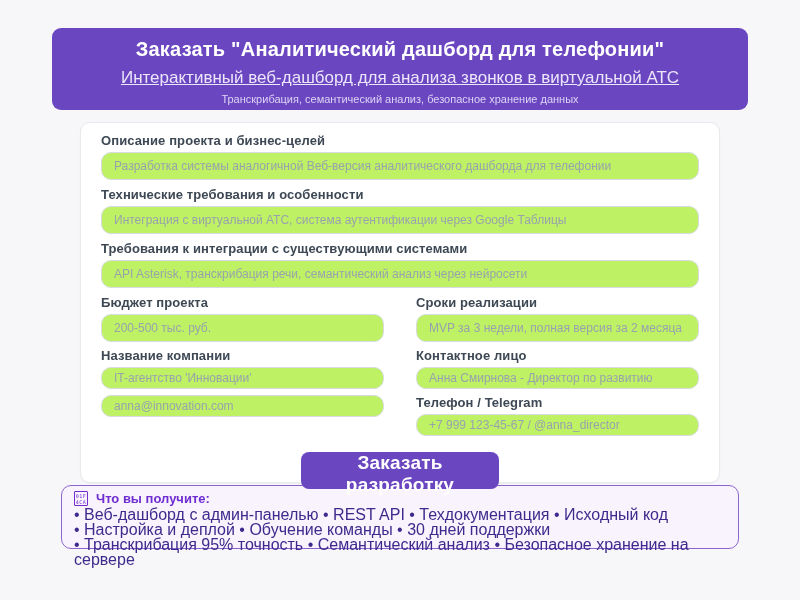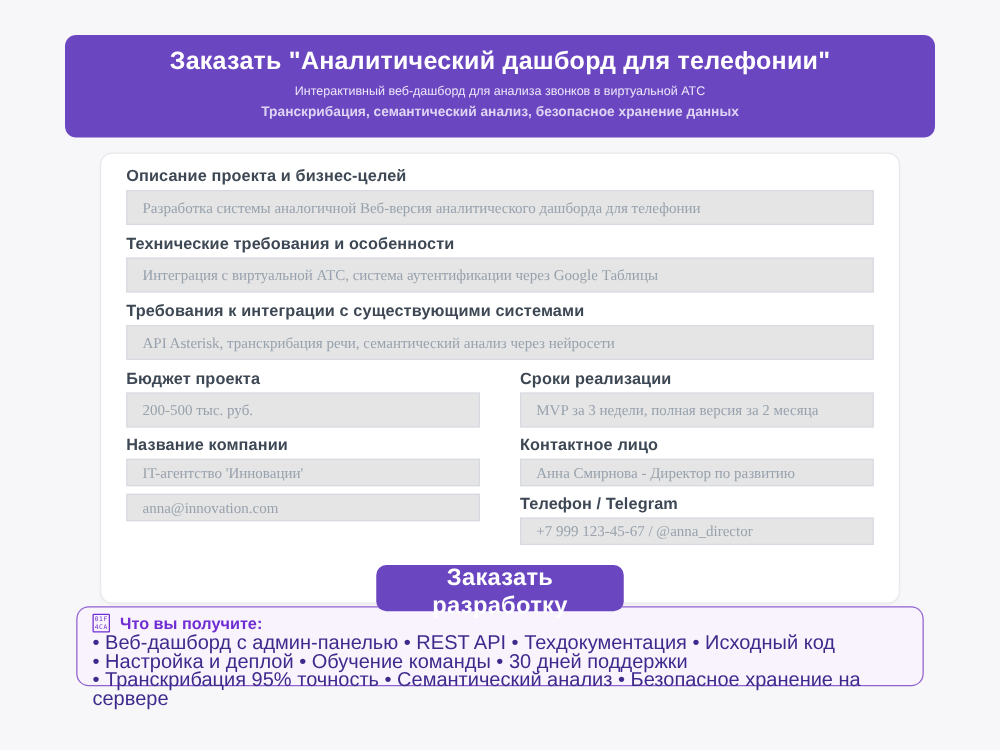--- a/index.html
+++ b/index.html
@@ -21,27 +21,27 @@
   }
   .banner h1 {
     color: #ffffff;
     font-size: 20px;
     font-weight: bold;
     margin-bottom: 7px;
     letter-spacing: 0.2px;
   }
   .banner .subtitle {
     color: #ece6fa;
-    font-size: 10px;
+    font-size: 17px;
     margin-bottom: 5px;
+    text-decoration: underline;
   }
   .banner .tagline {
     color: #ded4f4;
     font-size: 11px;
-    font-weight: bold;
   }
 
   
   .card {
     width: 640px;
     height: 361px;
     margin: 12px auto 0;
     background: var(--card_bg, #ffffff);
     border: 1px solid #e9e9ee;
     border-radius: 10px;
@@ -54,24 +54,24 @@
     font-size: 13px;
     font-weight: bold;
     margin-bottom: 4px;
     letter-spacing: 0.1px;
   }
   .inp {
     display: block;
     width: 100%;
     height: 28px;
     border: 1px solid var(--input_border, #d7dbe1);
-    border-radius: 0;
-    background: #e5e5e5;
+    border-radius: 10px;
+    background: #bef264;
     padding: 0 12px;
-    font-family: Liberation Serif, serif;
+    font-family: Liberation Sans, sans-serif;
     font-size: 12px;
     color: #4a5560;
     outline: none;
   }
   .inp::placeholder { color: var(--placeholder, #98a2ad); opacity: 1; }
   .group { margin-bottom: 7px; }
   .row {
     display: grid;
     grid-template-columns: 1fr 1fr;
     column-gap: 32px;

